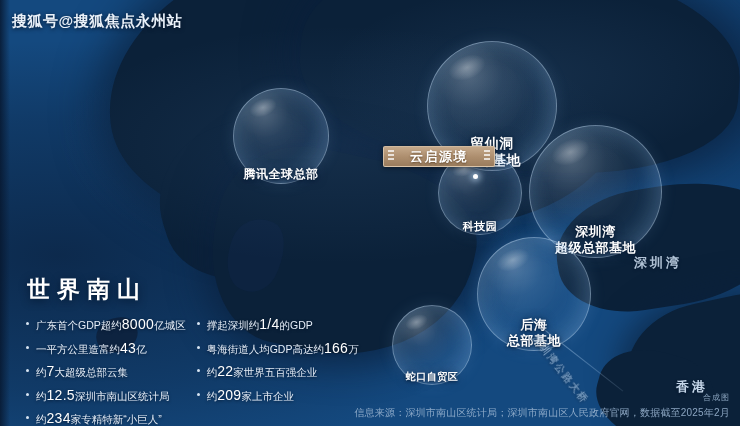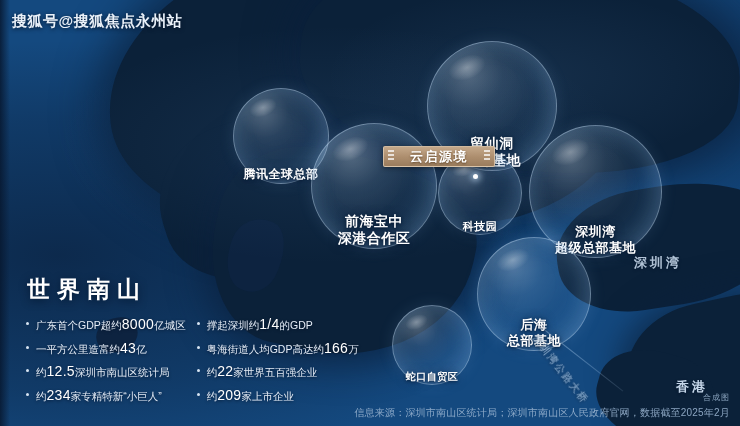--- a/index.html
+++ b/index.html
@@ -257,23 +257,20 @@
   <div id="left-edge"></div>
 
   <div class="bubble" id="b-tencent">
     <span class="bub-label">腾讯全球总部</span>
   </div>
 
   <div class="bubble" id="b-liuxian">
     <span class="bub-label">留仙洞<br>总部基地</span>
   </div>
 
-  <div class="bubble" id="b-qianhai">
-    <span class="bub-label">前海宝中<br>深港合作区</span>
-  </div>
 
   <div class="bubble" id="b-keji">
     <span class="bub-label">科技园</span>
   </div>
 
   <div class="bubble" id="b-shenzhenwan">
     <span class="bub-label">深圳湾<br>超级总部基地</span>
   </div>
 
   <div class="bubble" id="b-houhai">
@@ -295,20 +292,21 @@
   <div class="geo" id="geo-szbay">深圳湾</div>
   <div class="geo" id="geo-hk">香港</div>
   <div class="geo" id="geo-bridge">深圳湾公路大桥</div>
 
   <div id="info-panel">
     <div id="panel-title">世界南山</div>
     <div id="stats">
       <ul class="stat-col" id="stat-col-0">
           <li><span>广东首个GDP超约</span><b>8000</b><span>亿城区</span></li>
           <li><span>一平方公里造富约</span><b>43</b><span>亿</span></li>
+          <li><span>约</span><b>7</b><span>大超级总部云集</span></li>
           <li><span>约</span><b>12.5</b><span>深圳市南山区统计局</span></li>
           <li><span>约</span><b>234</b><span>家专精特新“小巨人”</span></li>
         </ul>
       <ul class="stat-col" id="stat-col-1">
           <li><span>撑起深圳约</span><b>1/4</b><span>的GDP</span></li>
           <li><span>粤海街道人均GDP高达约</span><b>166</b><span>万</span></li>
           <li><span>约</span><b>22</b><span>家世界五百强企业</span></li>
           <li><span>约</span><b>209</b><span>家上市企业</span></li>
         </ul>
     </div>

